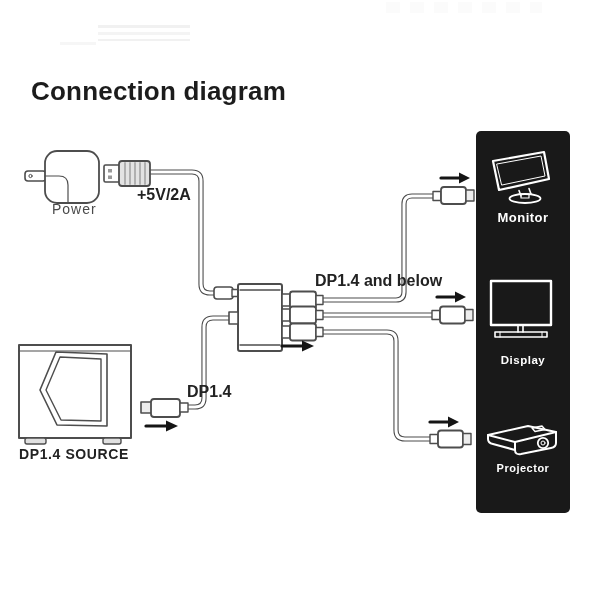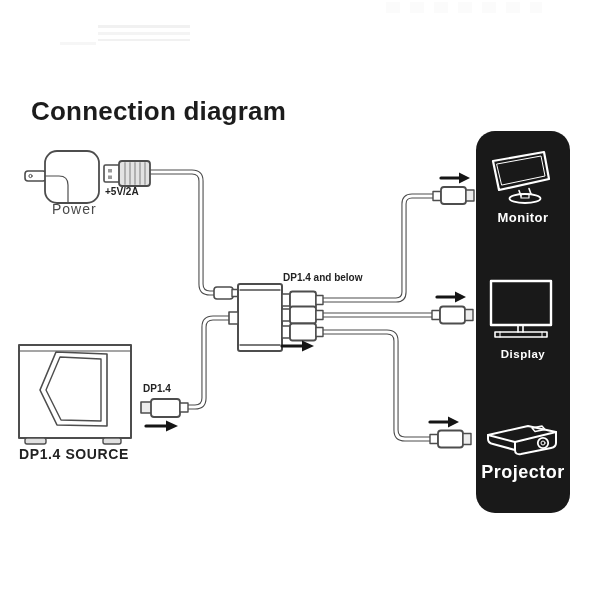--- a/index.html
+++ b/index.html
@@ -2,42 +2,42 @@
 <html><head>
 <meta charset="utf-8">
 <style>
   html,body{margin:0;padding:0;}
   body{
     width:600px;height:600px;position:relative;background:#ffffff;
     font-family:"Liberation Sans","DejaVu Sans",sans-serif;overflow:hidden;
   }
   .abs{position:absolute;}
   #title{
-    left:31px;top:96px;font-size:26px;font-weight:700;color:#1c1c1c;
+    left:31px;top:76px;font-size:26px;font-weight:700;color:#1c1c1c;
     letter-spacing:0.2px;white-space:nowrap;
   }
   .wm{background:#f1f1f1;}
   .lbl{white-space:nowrap;color:#222;}
-  .lbl-bold{font-weight:700;font-size:10px;}
+  .lbl-bold{font-weight:700;font-size:16px;margin-left:32px;}
   #lbl-power{left:52px;top:201px;font-size:14px;color:#4a4a4a;letter-spacing:1px;}
   #lbl-usb{left:105px;top:186px;}
   #lbl-splitter{left:283px;top:272px;}
-  #lbl-dp{left:143px;top:383px;}
+  #lbl-dp{left:155px;top:383px;}
   #lbl-source{left:19px;top:446px;font-size:14px;font-weight:700;letter-spacing:0.6px;}
   #panel{
-    left:476px;top:131px;width:94px;height:382px;border-radius:19px;
+    left:476px;top:131px;width:94px;height:382px;border-radius:5px;
     background:#191919;
   }
   .panel-label{
     position:absolute;left:0;width:100%;text-align:center;color:#ffffff;
     font-weight:700;letter-spacing:0.5px;
   }
   #panel-lbl-monitor{top:79px;font-size:13px;}
-  #panel-lbl-display{top:217px;font-size:11.5px;}
-  #panel-lbl-projector{top:331px;font-size:18px;}
+  #panel-lbl-display{top:223px;font-size:11.5px;}
+  #panel-lbl-projector{top:331px;font-size:11px;}
   .icon-wrap{position:absolute;}
   svg{display:block;}
 </style>
 </head>
 <body>
 
 <div class="abs wm" style="left:98px;top:25px;width:92px;height:3px;"></div>
 <div class="abs wm" style="left:98px;top:32px;width:92px;height:3px;background:#f4f4f4;"></div>
 <div class="abs wm" style="left:98px;top:39px;width:92px;height:2px;"></div>
 <div class="abs wm" style="left:60px;top:42px;width:36px;height:3px;background:#f6f6f6;"></div>

